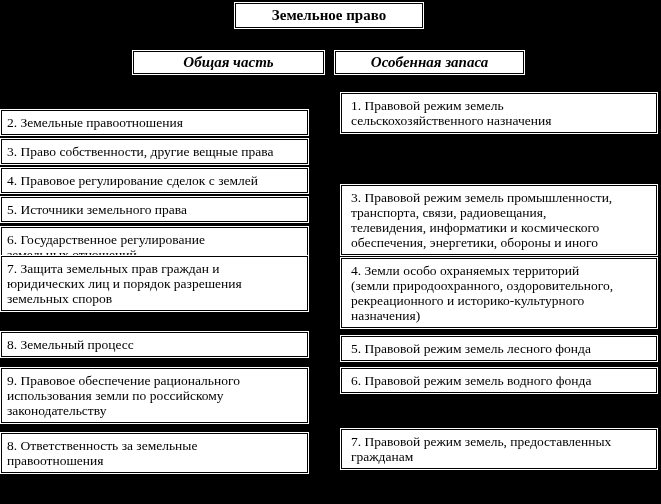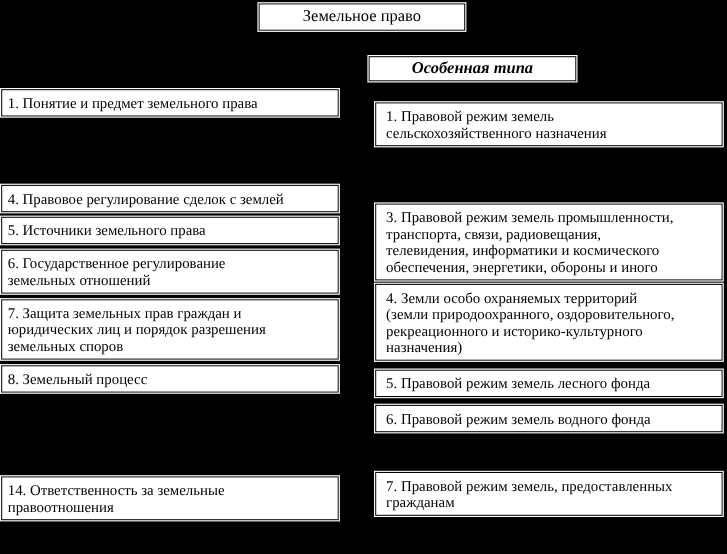--- a/index.html
+++ b/index.html
@@ -17,21 +17,21 @@
   .box {
     position: absolute;
     box-sizing: border-box;
     background: #ffffff;
     border: 1px solid #000000;
     outline: 1px solid #ffffff;
     color: #000000;
   }
   .title-box {
     left: 235px; top: 3px; width: 188px; height: 25px;
-    font-size: 15px; font-weight: normal;
+    font-size: 15px; font-weight: bold;
     text-align: center; line-height: 23px;
   }
   .header-box {
     top: 51px; height: 23px;
     font-size: 15px; font-weight: bold; font-style: italic;
     text-align: center; line-height: 21px;
   }
   .header-general { left: 133px; width: 191px; }
   .header-special { left: 335px; width: 189px; }
   .item {
@@ -43,32 +43,37 @@
   .col-left  { left: 1px;   width: 307px; }
   .col-right { left: 341px; width: 316px; padding-left: 9px; }
 </style>
 </head>
 <body>
 
 <div class="canvas">
 
   <div class="box title-box">Земельное право</div>
 
-  <div class="box header-box header-special">Особенная типа</div>
+  <div class="box header-box header-general">Общая часть</div>
+  <div class="box header-box header-special">Особенная запаса</div>
 
-  <div class="box item col-left" style="top:81px">1. Понятие и предмет земельного права</div>
+  <div class="box item col-left" style="top:110px">2. Земельные правоотношения</div>
+  <div class="box item col-left" style="top:139px">3. Право собственности, другие вещные права</div>
   <div class="box item col-left" style="top:168px">4. Правовое регулирование сделок с землей</div>
   <div class="box item col-left" style="top:197px">5. Источники земельного права</div>
   <div class="box item col-left" style="top:227px">6. Государственное регулирование
 земельных отношений</div>
-  <div class="box item col-left" style="top:272px">7. Защита земельных прав граждан и
+  <div class="box item col-left" style="top:256px">7. Защита земельных прав граждан и
 юридических лиц и порядок разрешения
 земельных споров</div>
   <div class="box item col-left" style="top:332px">8. Земельный процесс</div>
-  <div class="box item col-left" style="top:433px">14. Ответственность за земельные
+  <div class="box item col-left" style="top:368px">9. Правовое обеспечение рационального
+использования земли по российскому
+законодательству</div>
+  <div class="box item col-left" style="top:433px">8. Ответственность за земельные
 правоотношения</div>
 
   <div class="box item col-right" style="top:93px">1. Правовой режим земель
 сельскохозяйственного назначения</div>
   <div class="box item col-right" style="top:185px">3. Правовой режим земель промышленности,
 транспорта, связи, радиовещания,
 телевидения, информатики и космического
 обеспечения, энергетики, обороны и иного</div>
   <div class="box item col-right" style="top:258px">4. Земли особо охраняемых территорий
 (земли природоохранного, оздоровительного,

